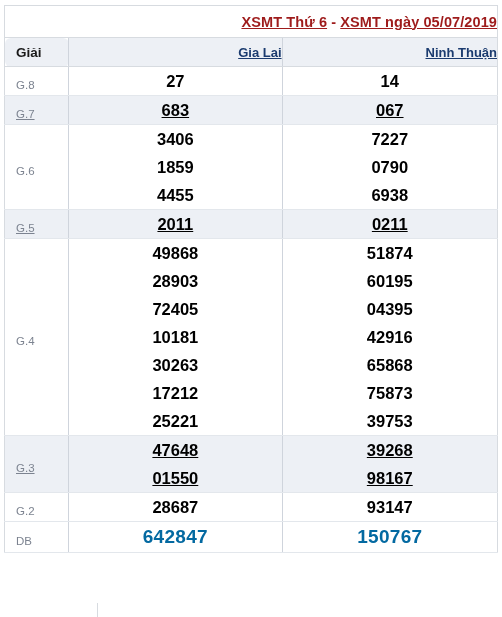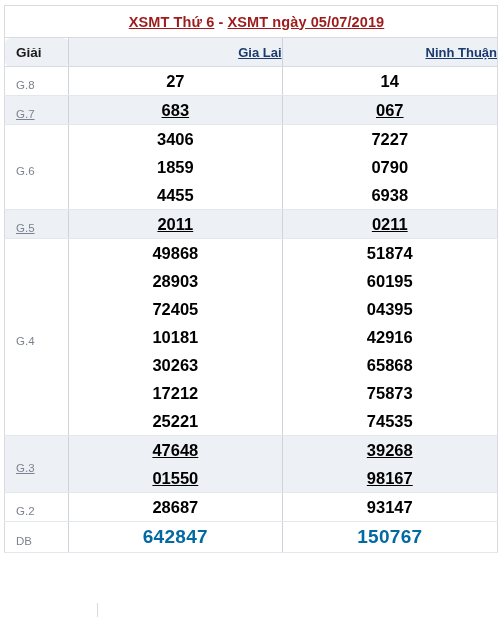--- a/index.html
+++ b/index.html
@@ -32,21 +32,21 @@
     padding: 0;
     vertical-align: middle;
   }
 
   
   .title-cell {
     background: #ffffff;
     height: 32px;
     padding: 0 0 0 11px !important;
     border-bottom: 1px solid #d7dbe0 !important;
-    text-align: center;
+    text-align: right;
   }
   .title-text {
     font-size: 14.5px;
     font-weight: bold;
     color: #9e1b1b;
     letter-spacing: .1px;
     white-space: nowrap;
   }
   .title-text .lnk {
     color: #9e1b1b;
@@ -229,21 +229,21 @@
           <div class="num-line">17212</div>
           <div class="num-line">25221</div>
         </td>
         <td class="num-cell">
           <div class="num-line">51874</div>
           <div class="num-line">60195</div>
           <div class="num-line">04395</div>
           <div class="num-line">42916</div>
           <div class="num-line">65868</div>
           <div class="num-line">75873</div>
-          <div class="num-line">74535</div>
+          <div class="num-line">39753</div>
         </td>
       </tr>
 
       <tr class="grp-row stripe">
         <td class="lbl-cell">G.3</td>
         <td class="num-cell">
           <div class="num-line">47648</div>
           <div class="num-line">01550</div>
         </td>
         <td class="num-cell">

